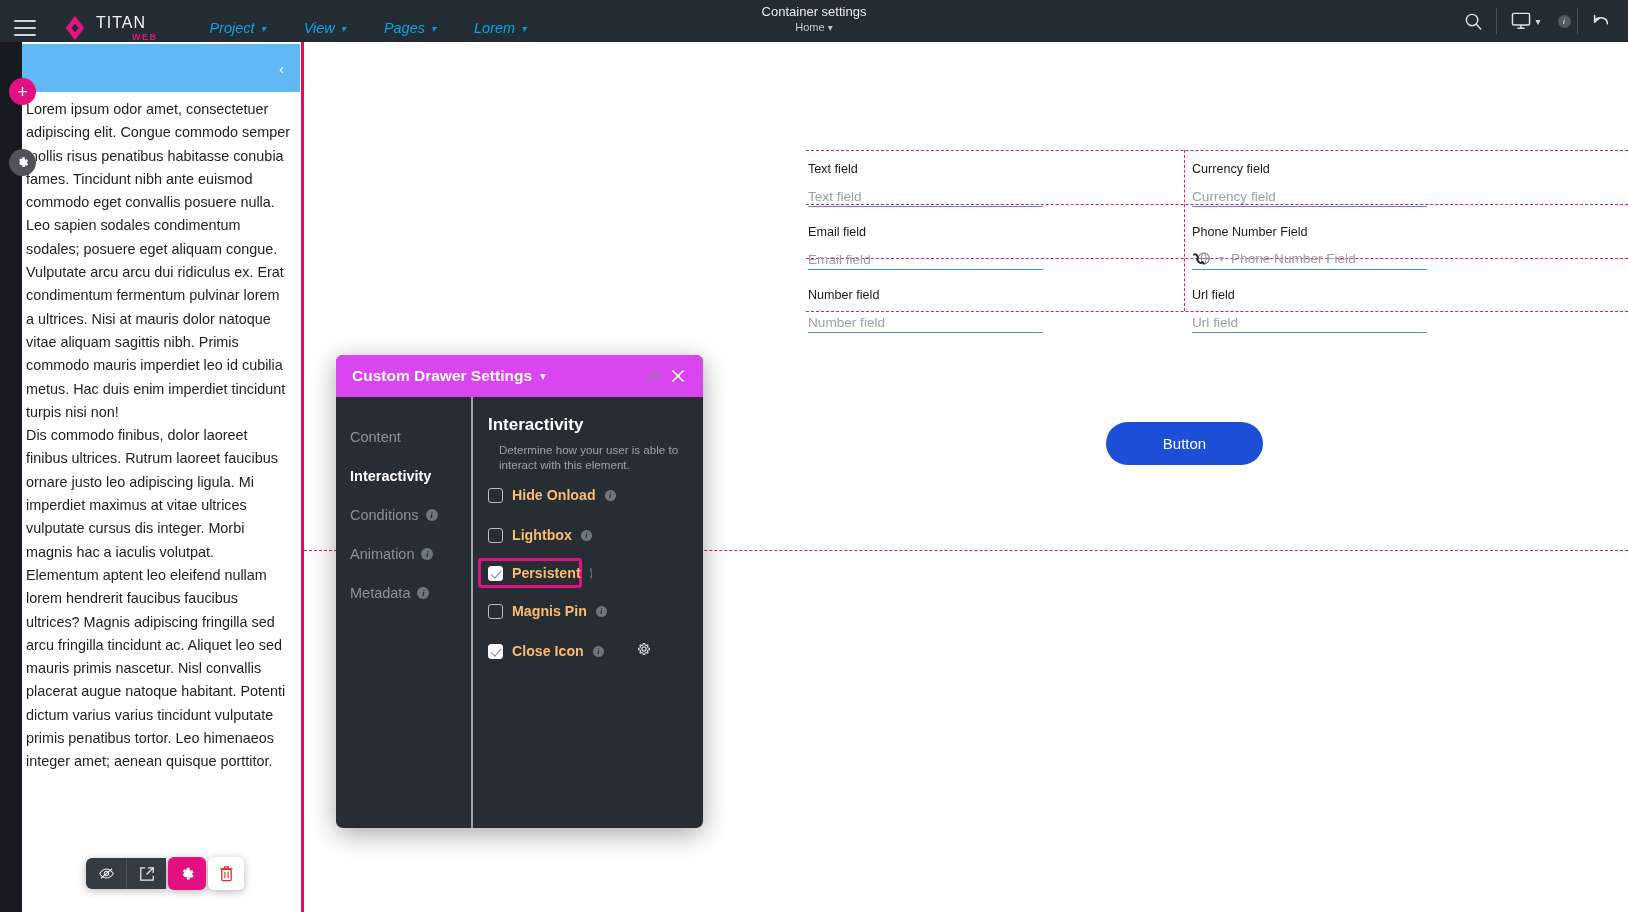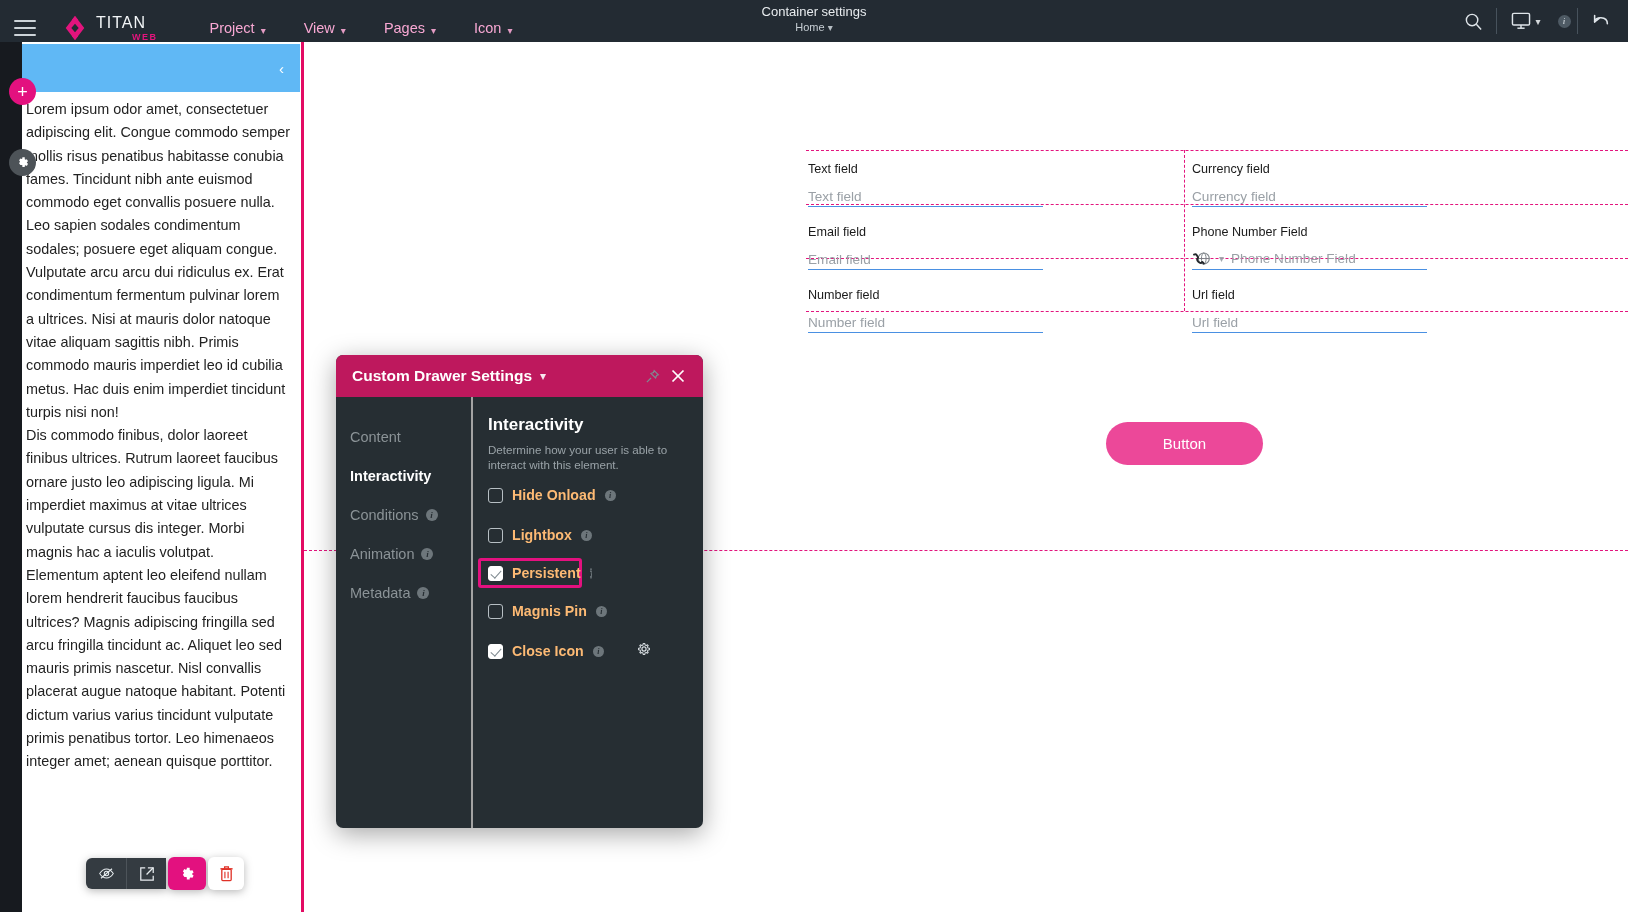--- a/index.html
+++ b/index.html
@@ -21,21 +21,21 @@
     display: flex; flex-direction: column; justify-content: space-between; }
   .hamburger i { display: block; height: 2px; background: #cdd4d9; border-radius: 1px; }
 
   .brand { display: flex; align-items: center; margin-left: 26px; }
   .brand-mark { width: 26px; height: 26px; }
   .brand-text { margin-left: 8px; line-height: 1; }
   .brand-title { font-size: 16px; font-weight: 400; letter-spacing: 1px; color: #f2f5f7; }
   .brand-sub { font-size: 9px; font-weight: 700; letter-spacing: 1.5px; color: #e3147d; margin-top: 2px; margin-left: 36px; }
 
   .menus { display: flex; align-items: center; margin-left: 52px; gap: 38px; }
-  .menu-item { font-size: 14.5px; color: #f9a8d4; cursor: pointer; display: flex; align-items: flex-end; gap: 6px; }
+  .menu-item { font-size: 14.5px; color: #0ea5e9; cursor: pointer; display: flex; align-items: center; gap: 6px; font-style: italic; }
   .caret { font-size: 10px; opacity: .9; }
 
   .page-ctx {
     position: absolute; left: 50%; transform: translateX(-50%);
     top: 4px; text-align: center; line-height: 1.25;
   }
   .page-ctx .t1 { font-size: 13px; color: #e8ecef; }
   .page-ctx .t2 { font-size: 11px; color: #c7ced4; margin-top: 1px; }
 
   .right-tools { position: absolute; right: 0; top: 0; height: 42px; display: flex; align-items: center; }
@@ -112,32 +112,32 @@
   .finput {
     margin-top: 8px; height: 22px; border-bottom: 1px solid #4a90e2;
     width: 235px; display: flex; align-items: flex-end;
   }
   .fph { font-size: 13.6px; color: #9aa0a6; line-height: 18px; }
   .phone-input { display: flex; align-items: center; gap: 7px; }
   .flag-ic { display: flex; align-items: center; }
 
   .btn-primary {
     position: absolute; left: 1106px; top: 380px; width: 157px; height: 43px;
-    background: #ec4899; color: #ffffff; border: none; border-radius: 22px;
+    background: #1d4ed8; color: #ffffff; border: none; border-radius: 22px;
     font-size: 15px; font-family: "Liberation Sans", sans-serif; cursor: pointer;
   }
 
   
   .dialog {
     position: absolute; left: 336px; top: 313px; width: 367px; height: 473px;
     background: #262e33; border-radius: 7px; overflow: hidden;
     box-shadow: 0 6px 26px rgba(0,0,0,.35);
   }
   .dlg-head {
-    height: 42px; background: #be185d; display: flex; align-items: center;
+    height: 42px; background: #d946ef; display: flex; align-items: center;
     padding: 0 12px 0 16px;
   }
   .dlg-title { font-size: 15.5px; font-weight: 700; color: #ffffff; display:flex; align-items:center; gap:8px; }
   .dlg-title .caret { font-weight: 400; font-size: 12px; }
   .dlg-head-spacer { flex: 1; }
   .dlg-ic { width: 26px; height: 26px; display: flex; align-items: center; justify-content: center; cursor: pointer; }
 
   .dlg-body { display: flex; height: 431px; }
   .dlg-nav { width: 137px; padding: 20px 0 0 14px; border-right: 2px solid #a3a3a3; }
   .nav-item {
@@ -146,21 +146,21 @@
   }
   .nav-item.active { color: #ffffff; font-weight: 700; }
   .nav-i {
     width: 12px; height: 12px; border-radius: 50%; background: #6d767b; color: #262e33;
     font-size: 9px; display: inline-flex; align-items: center; justify-content: center;
     font-family: "Liberation Serif", serif; font-style: italic; font-weight: 700;
   }
 
   .dlg-panel { flex: 1; padding: 18px 14px 0 15px; }
   .panel-title { font-size: 17px; font-weight: 700; color: #ffffff; }
-  .panel-desc { font-size: 11.6px; color: #9aa3a8; line-height: 15px; margin-top: 7px; width: 180px; }
+  .panel-desc { font-size: 11.6px; color: #9aa3a8; line-height: 15px; margin-top: 7px; width: 180px; margin-left: 11px; }
 
   .chk-row { display: flex; align-items: center; gap: 9px; height: 34px; margin-top: 6px; position: relative; }
   .chk {
     width: 15px; height: 15px; border-radius: 3px; border: 1.6px solid #b7bfc4;
     background: transparent; cursor: pointer; flex: none;
   }
   .chk.checked { background: #ffffff; border-color: #ffffff; position: relative; }
   .chk.checked:after {
     content: ""; position: absolute; left: 4px; top: 1px; width: 5px; height: 9px;
     border: solid #7f8a90; border-width: 0 1.8px 1.8px 0; transform: rotate(42deg);
@@ -207,21 +207,21 @@
       </div>
       <div class="menu-item">
         <span>View</span>
         <span class="caret">▾</span>
       </div>
       <div class="menu-item">
         <span>Pages</span>
         <span class="caret">▾</span>
       </div>
       <div class="menu-item">
-        <span>Icon</span>
+        <span>Lorem</span>
         <span class="caret">▾</span>
       </div>
     </div>
 
     <div class="page-ctx">
       <div class="t1">Container settings</div>
       <div class="t2">
         <span>Home</span>
         <span class="caret">▾</span>
       </div>

